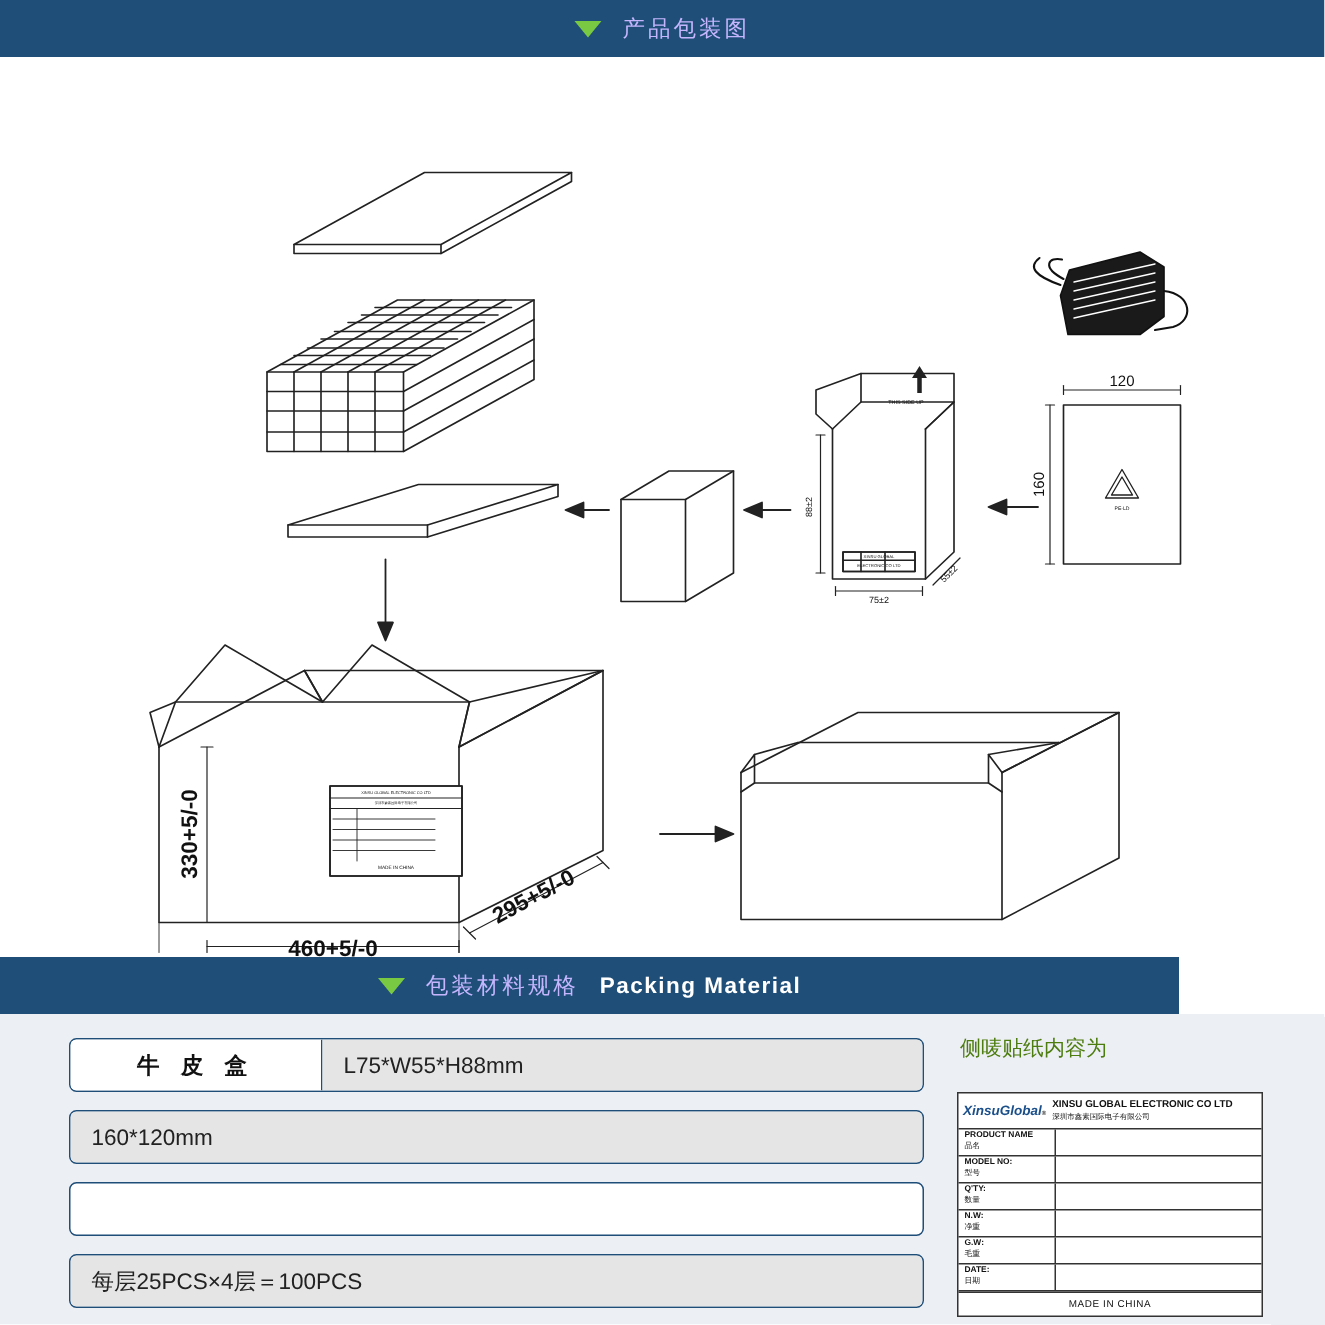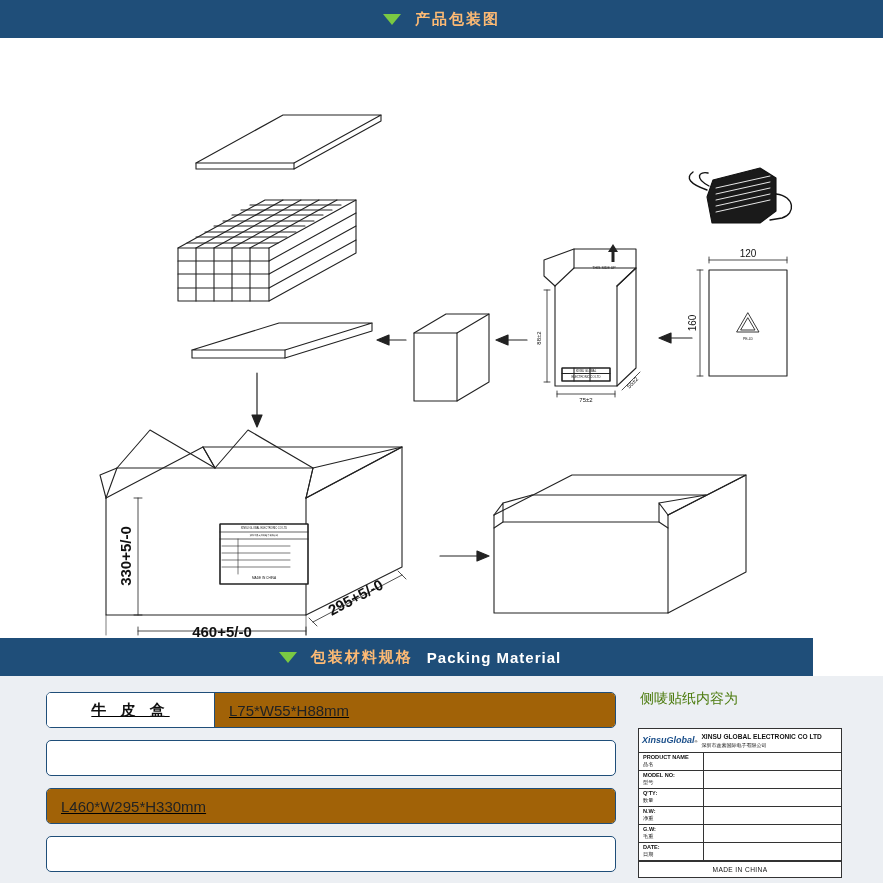--- a/index.html
+++ b/index.html
@@ -22,27 +22,27 @@
     position:relative;
   }
   .bar .tri{
     width:0;height:0;
     border-left:9px solid transparent;
     border-right:9px solid transparent;
     border-top:11px solid #7ac943;
     display:inline-block;
   }
   .bar .cn{
-    font-size:15px;letter-spacing:2px;font-weight:bold;color:#fdba74;
+    font-size:15px;letter-spacing:2px;font-weight:normal;color:#c4b5fd;
   }
   .bar .en{
     font-size:15px;letter-spacing:1px;font-weight:bold;color:#ffffff;
   }
   #bar-top{position:absolute;left:0;top:0;width:883px;}
-  #bar-mid{position:absolute;left:0;top:638px;width:786px;height:38px;padding-left:27px;}
+  #bar-mid{position:absolute;left:0;top:638px;width:786px;height:38px;}
 
   
   #canvas{
     position:absolute;left:0;top:38px;width:883px;height:600px;
     background:#ffffff;
   }
   #canvas svg{display:block;}
 
   
   #bottom{
@@ -54,36 +54,35 @@
   }
   .spec-row{
     display:flex;
     align-items:stretch;
     border:1.6px solid #1f4e79;
     border-radius:5px;
     height:34px;
     margin-bottom:12px;
     background:#ffffff;
     overflow:hidden;
-    text-decoration:underline;
   }
   .spec-label{
     width:167px;
     border-right:1.6px solid #1f4e79;
     display:flex;align-items:center;justify-content:center;
     font-size:15px;font-weight:bold;color:#111;
     letter-spacing:5px;
     background:#ffffff;
   }
   .spec-value{
     flex:1;
     display:flex;align-items:center;
     padding-left:14px;
     font-size:15px;color:#222;
-    background:#a16207;
+    background:#e5e5e5;
   }
 
   
   #label-block{
     position:absolute;left:638px;top:14px;width:204px;
   }
   #label-title{
     font-size:14px;color:#4d7c0f;margin:0 0 20px 2px;
   }
   #label-card{
@@ -351,25 +350,26 @@
 </div>
 
 <div id="bottom">
 
   <div id="spec-table">
     <div class="spec-row">
       <div class="spec-label">牛 皮 盒</div>
       <div class="spec-value">L75*W55*H88mm</div>
     </div>
     <div class="spec-row">
+      <div class="spec-value">160*120mm</div>
     </div>
     <div class="spec-row">
-      <div class="spec-value">L460*W295*H330mm</div>
     </div>
     <div class="spec-row">
+      <div class="spec-value">每层25PCS×4层＝100PCS</div>
     </div>
   </div>
 
   <div id="label-block">
     <div id="label-title">侧唛贴纸内容为</div>
     <div id="label-card">
       <div id="label-head">
         <div id="label-logo">
           <span>XinsuGlobal</span><span id="label-logo-sub">®</span>
         </div>

